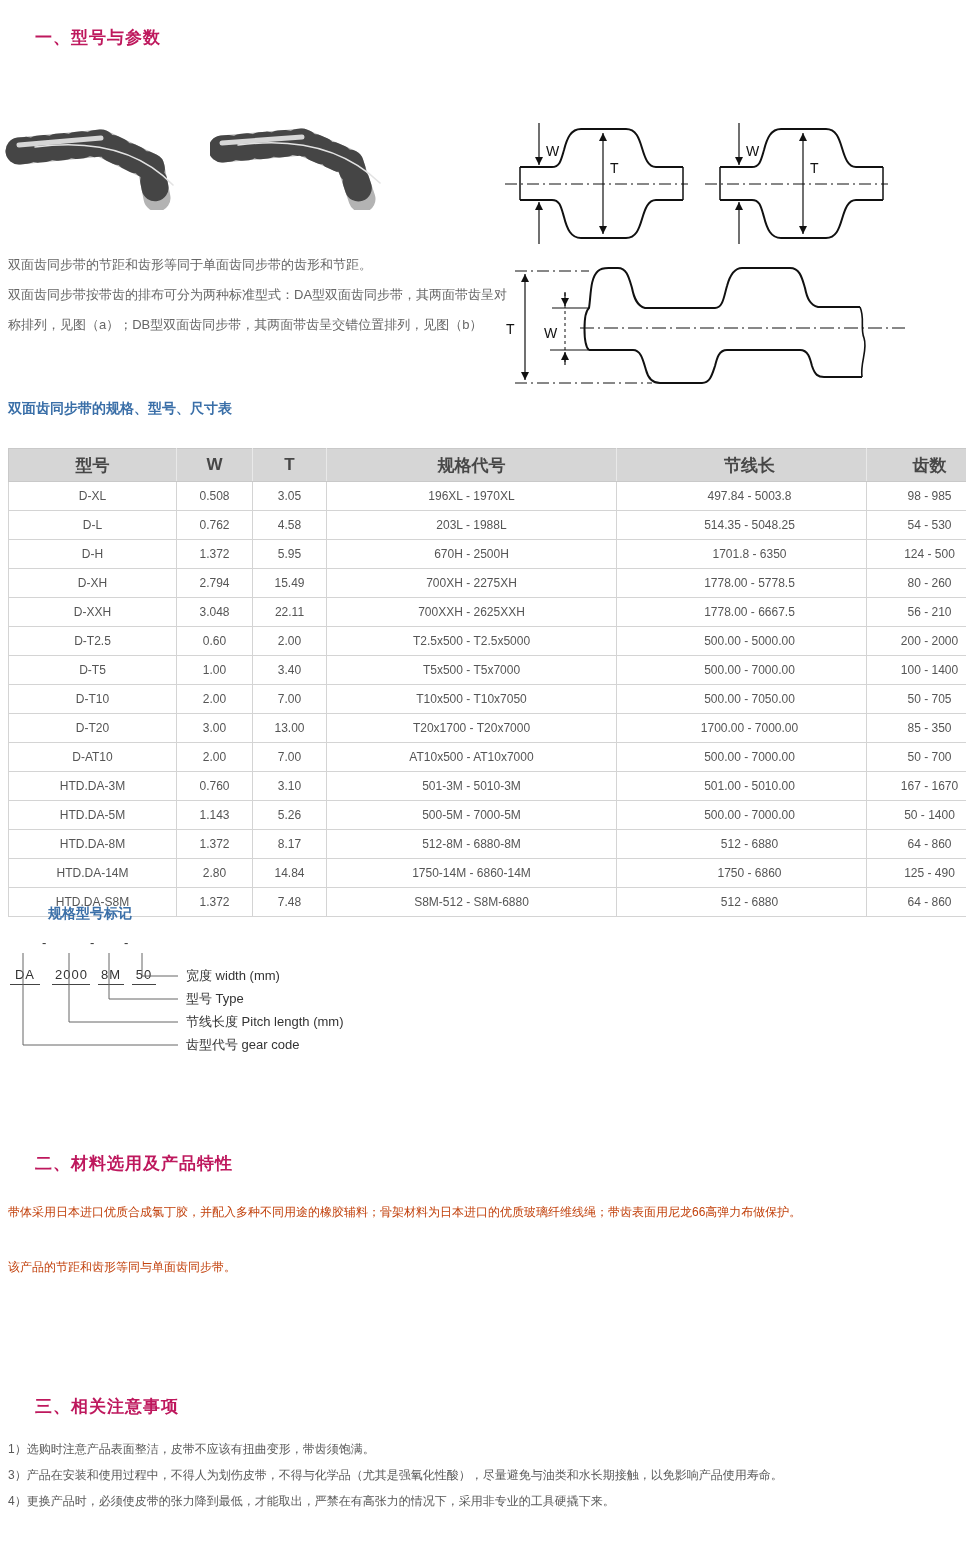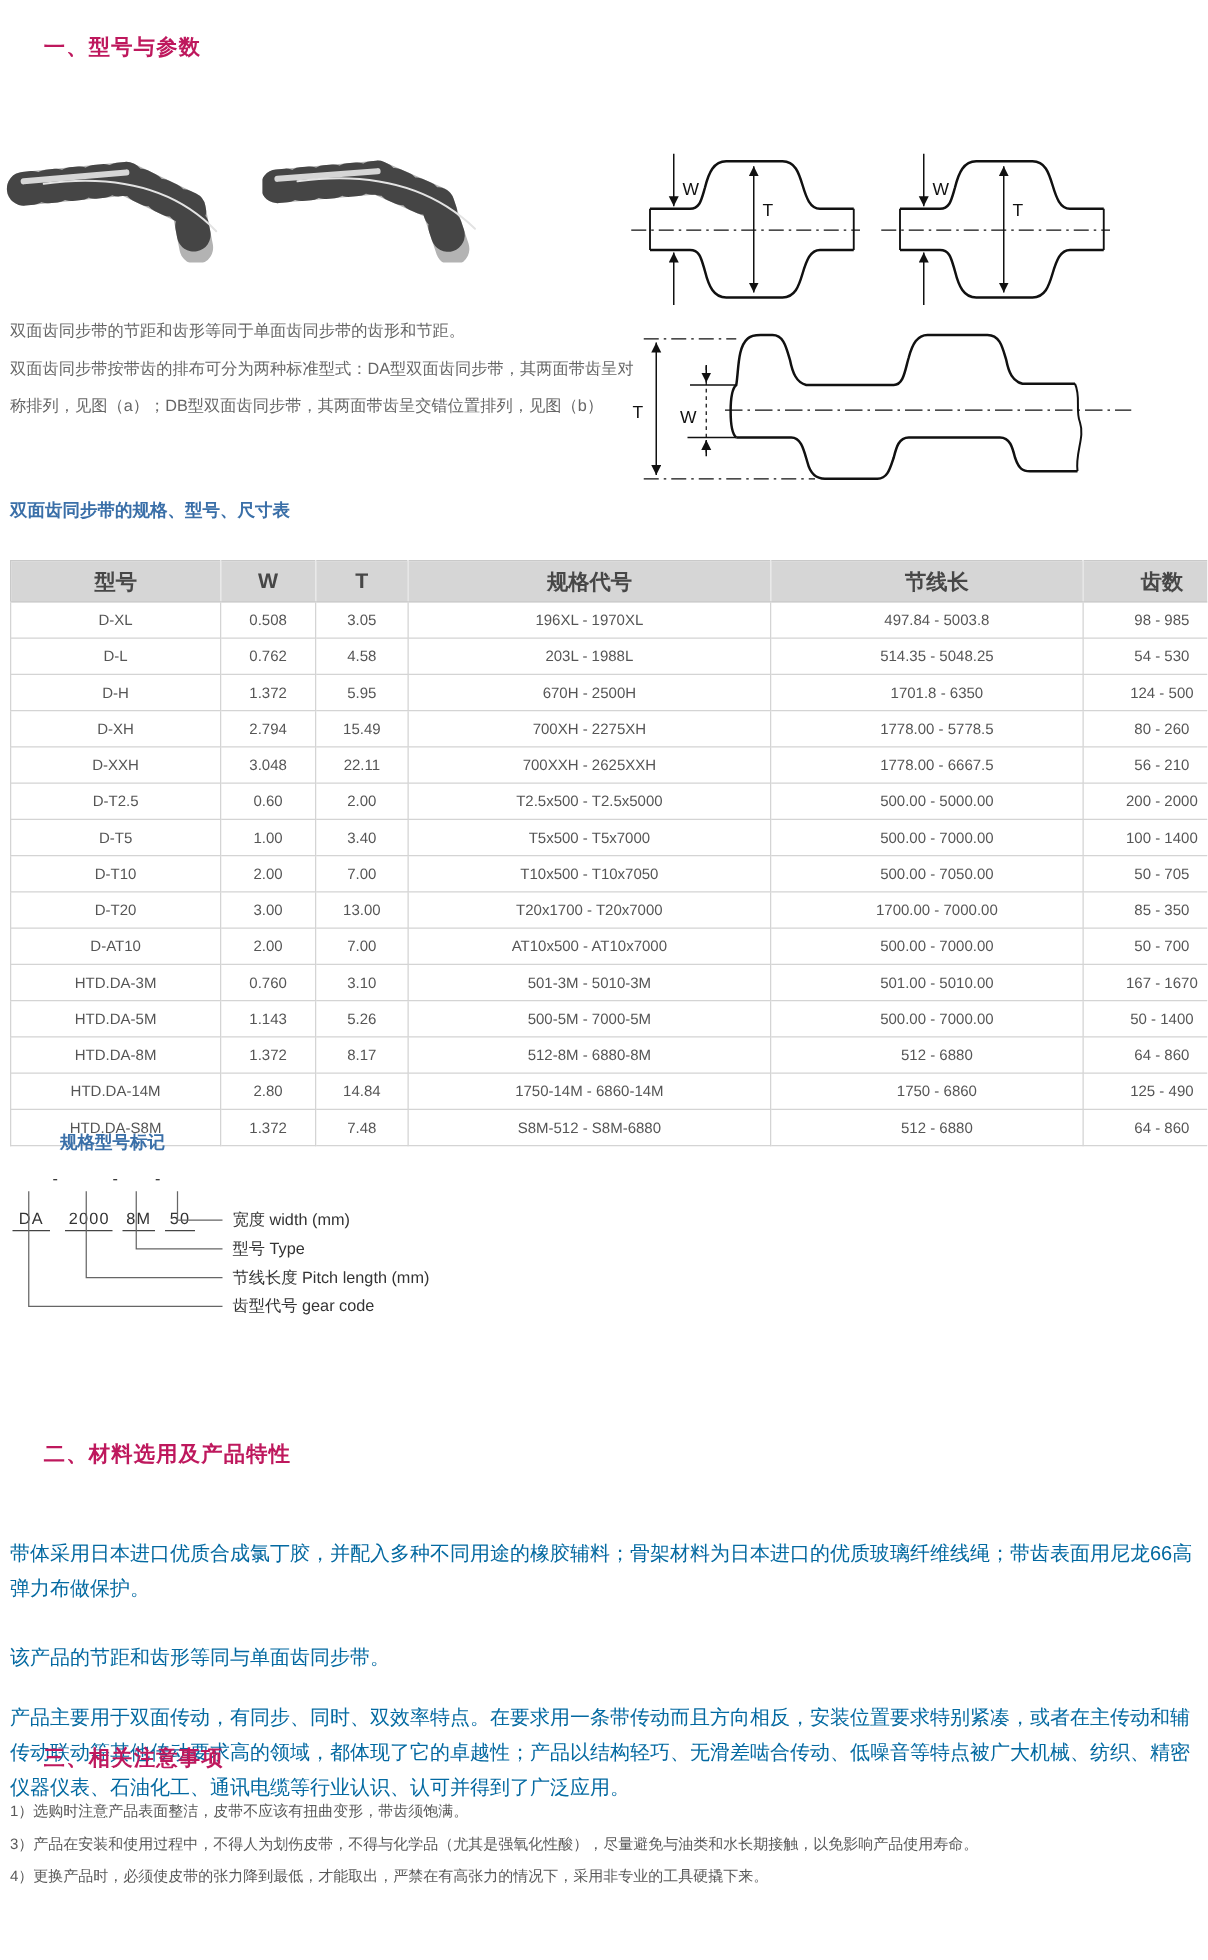--- a/index.html
+++ b/index.html
@@ -17,21 +17,21 @@
                 border-right:1px solid #e9e9e9;border-bottom:1px solid #c9c9c9;font-size:17px;}
   table.spec td{border:1px solid #d4d4d4;height:26px;text-align:center;background:#fff;}
   .c0{width:165px;}.c1{width:73px;}.c2{width:71px;}.c3{width:287px;}.c4{width:231px;padding-left:17px;}.c5{width:123px;}
   
   #marking{position:absolute;left:8px;top:933px;width:360px;height:135px;}
   .tok{position:absolute;top:2px;font-size:13px;color:#333;border-bottom:1px solid #444;
        padding:0 3px 2px 3px;text-align:center;letter-spacing:1px;margin-top:32px;}
   .dash{position:absolute;top:2px;font-size:13px;color:#333;}
   .mlabel{position:absolute;left:178px;font-size:13px;color:#333;white-space:nowrap;line-height:14px;}
   
-  .para{font-size:16px;color:#0369a1;line-height:28px;margin-top:32px;}
+  .para{font-size:12px;color:#c2410c;line-height:28px;}
   .para p{margin:0;}
   .notes div{font-size:12px;color:#595959;line-height:26px;}
   svg text{fill:#222;}
   .dimlab{font-size:14px;fill:#111;}
 </style>
 </head>
 <body>
 
 <div id="page">
 
@@ -276,21 +276,20 @@
     <span class="mlabel" style="top:36px;">宽度 width (mm)</span>
     <span class="mlabel" style="top:59px;">型号 Type</span>
     <span class="mlabel" style="top:82px;">节线长度 Pitch length (mm)</span>
     <span class="mlabel" style="top:105px;">齿型代号 gear code</span>
   </div>
 
   <div class="abs h-red" style="left:35px;top:1152px;">二、材料选用及产品特性</div>
   <div class="abs para" style="left:8px;top:1198px;width:950px;">
     <p style="margin-bottom:27px;">带体采用日本进口优质合成氯丁胶，并配入多种不同用途的橡胶辅料；骨架材料为日本进口的优质玻璃纤维线绳；带齿表面用尼龙66高弹力布做保护。</p>
     <p style="margin-bottom:20px;">该产品的节距和齿形等同与单面齿同步带。</p>
-    <p>产品主要用于双面传动，有同步、同时、双效率特点。在要求用一条带传动而且方向相反，安装位置要求特别紧凑，或者在主传动和辅传动联动等其他传动要求高的领域，都体现了它的卓越性；产品以结构轻巧、无滑差啮合传动、低噪音等特点被广大机械、纺织、精密仪器仪表、石油化工、通讯电缆等行业认识、认可并得到了广泛应用。</p>
   </div>
 
   <div class="abs h-red" style="left:35px;top:1395px;">三、相关注意事项</div>
   <div class="abs notes" style="left:8px;top:1436px;width:950px;">
     <div>1）选购时注意产品表面整洁，皮带不应该有扭曲变形，带齿须饱满。</div>
     <div>3）产品在安装和使用过程中，不得人为划伤皮带，不得与化学品（尤其是强氧化性酸），尽量避免与油类和水长期接触，以免影响产品使用寿命。</div>
     <div>4）更换产品时，必须使皮带的张力降到最低，才能取出，严禁在有高张力的情况下，采用非专业的工具硬撬下来。</div>
   </div>
 
 </div>

